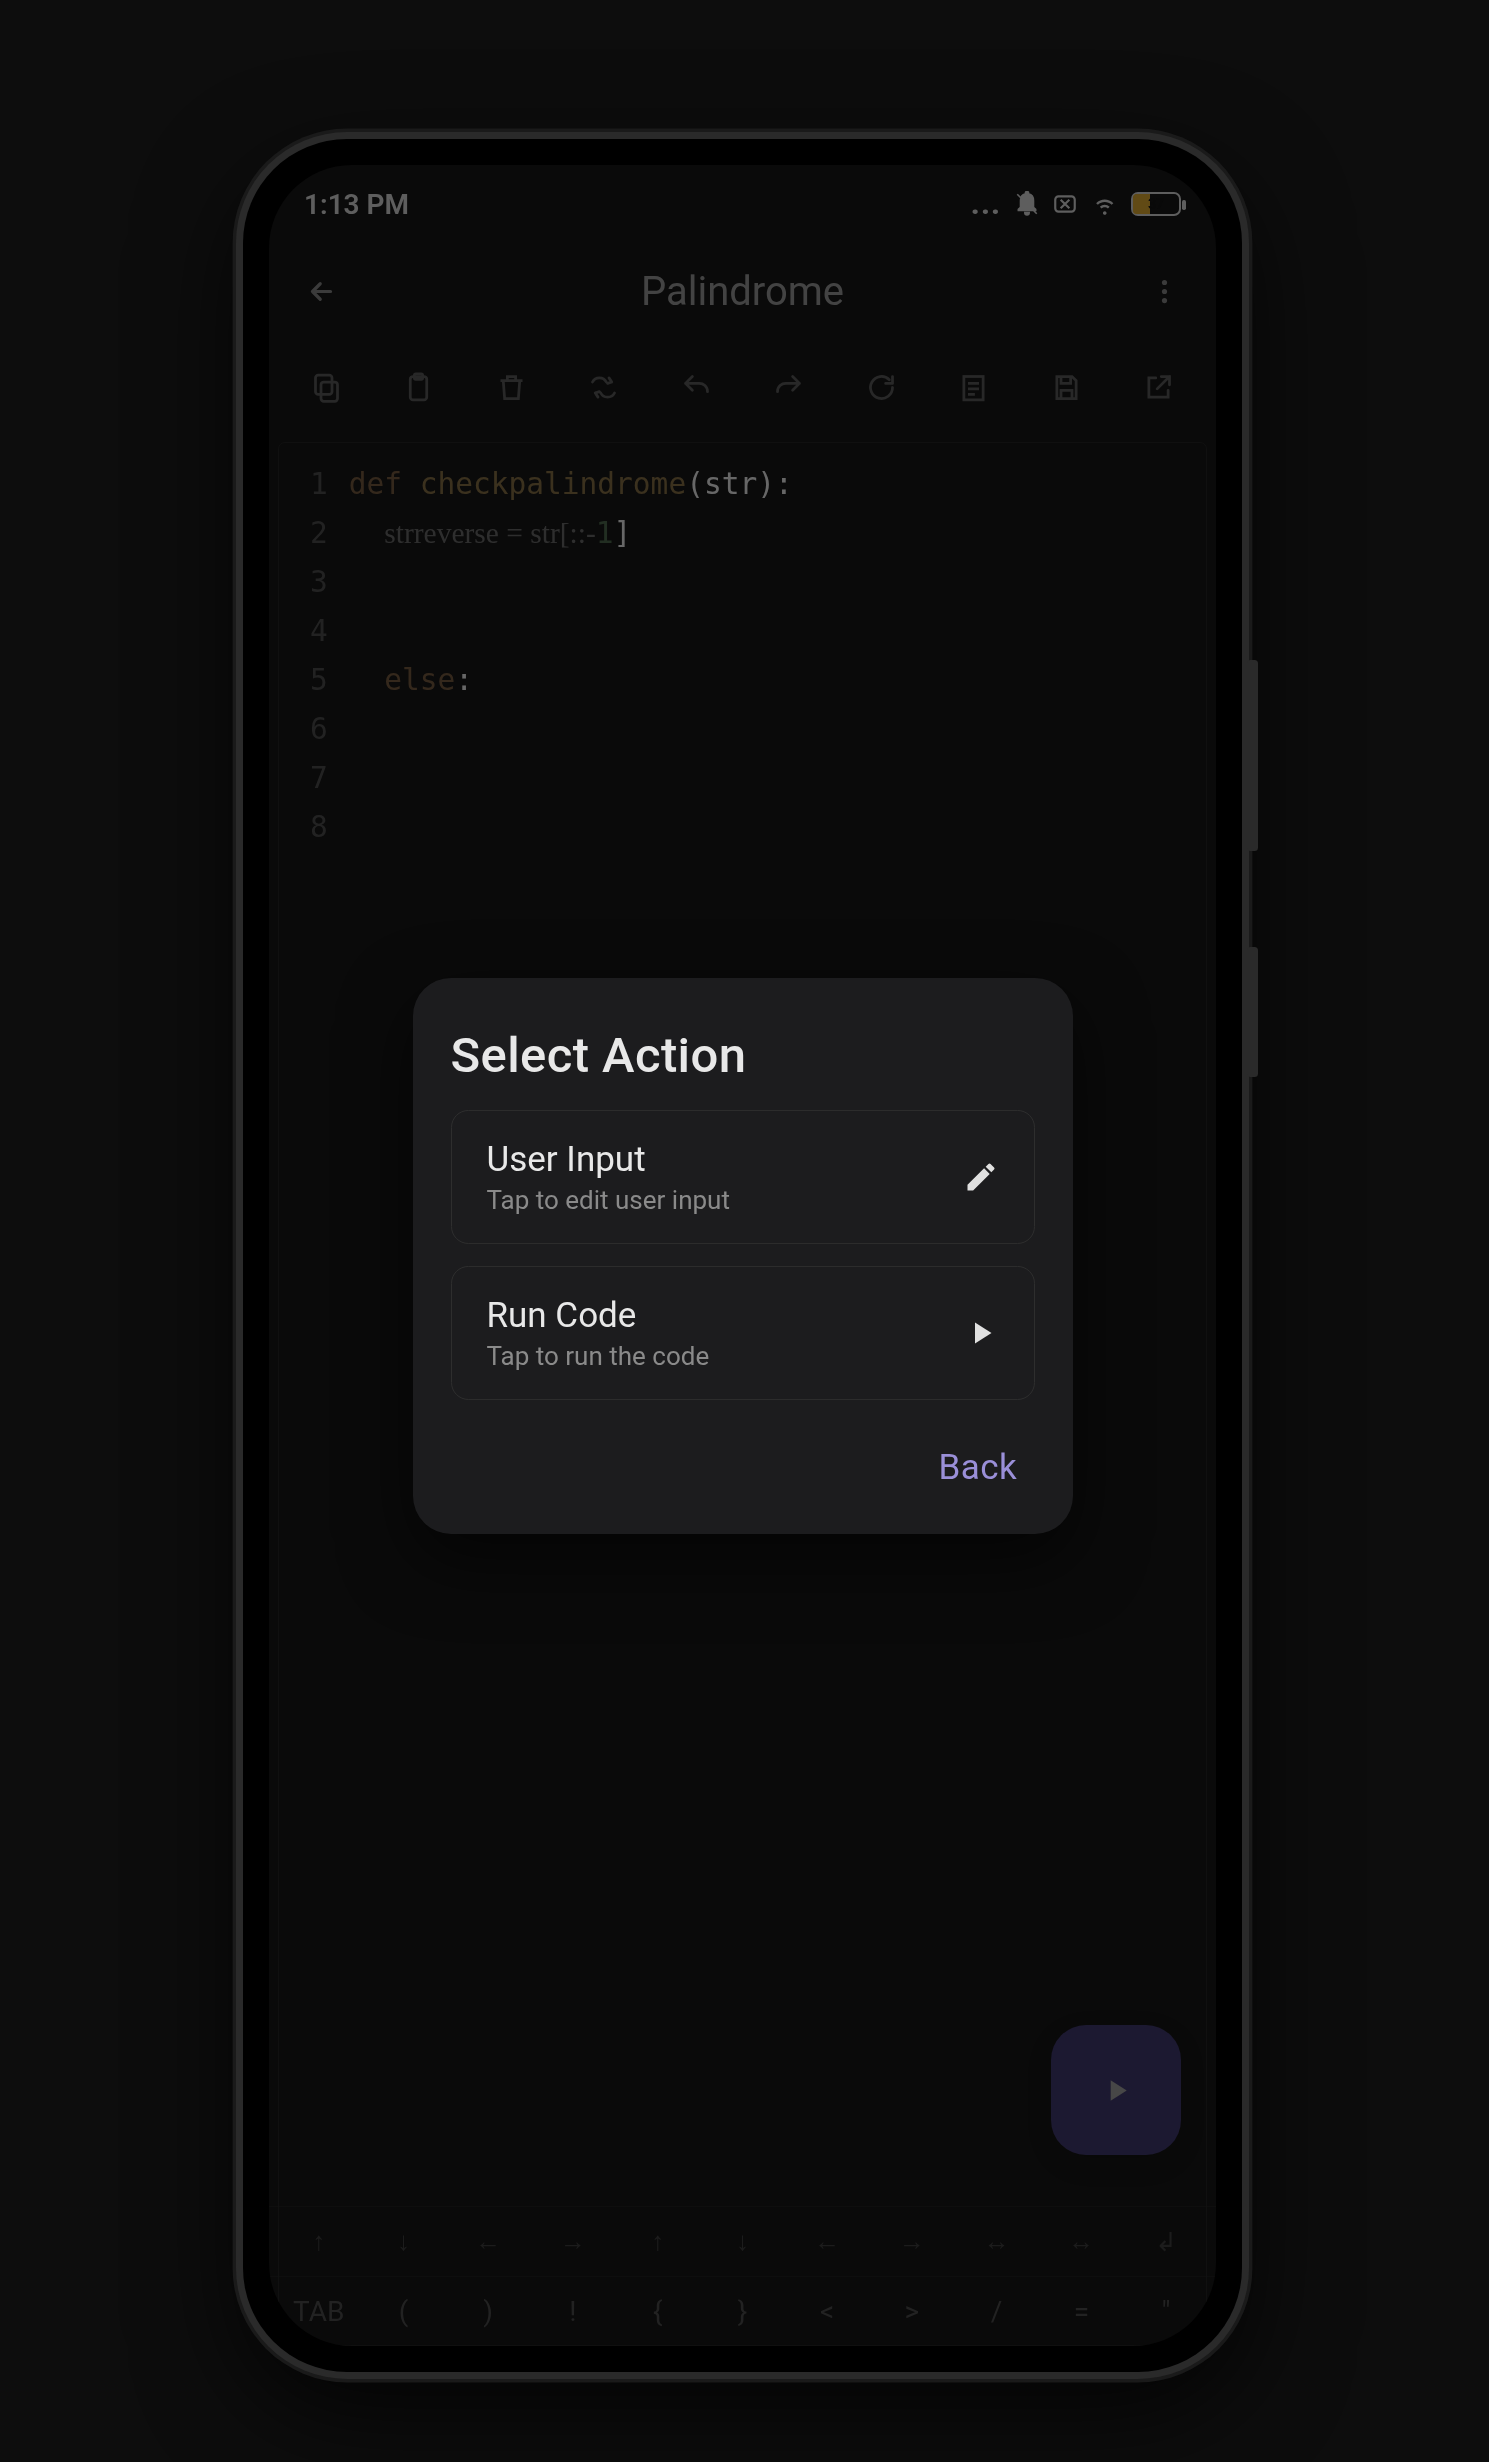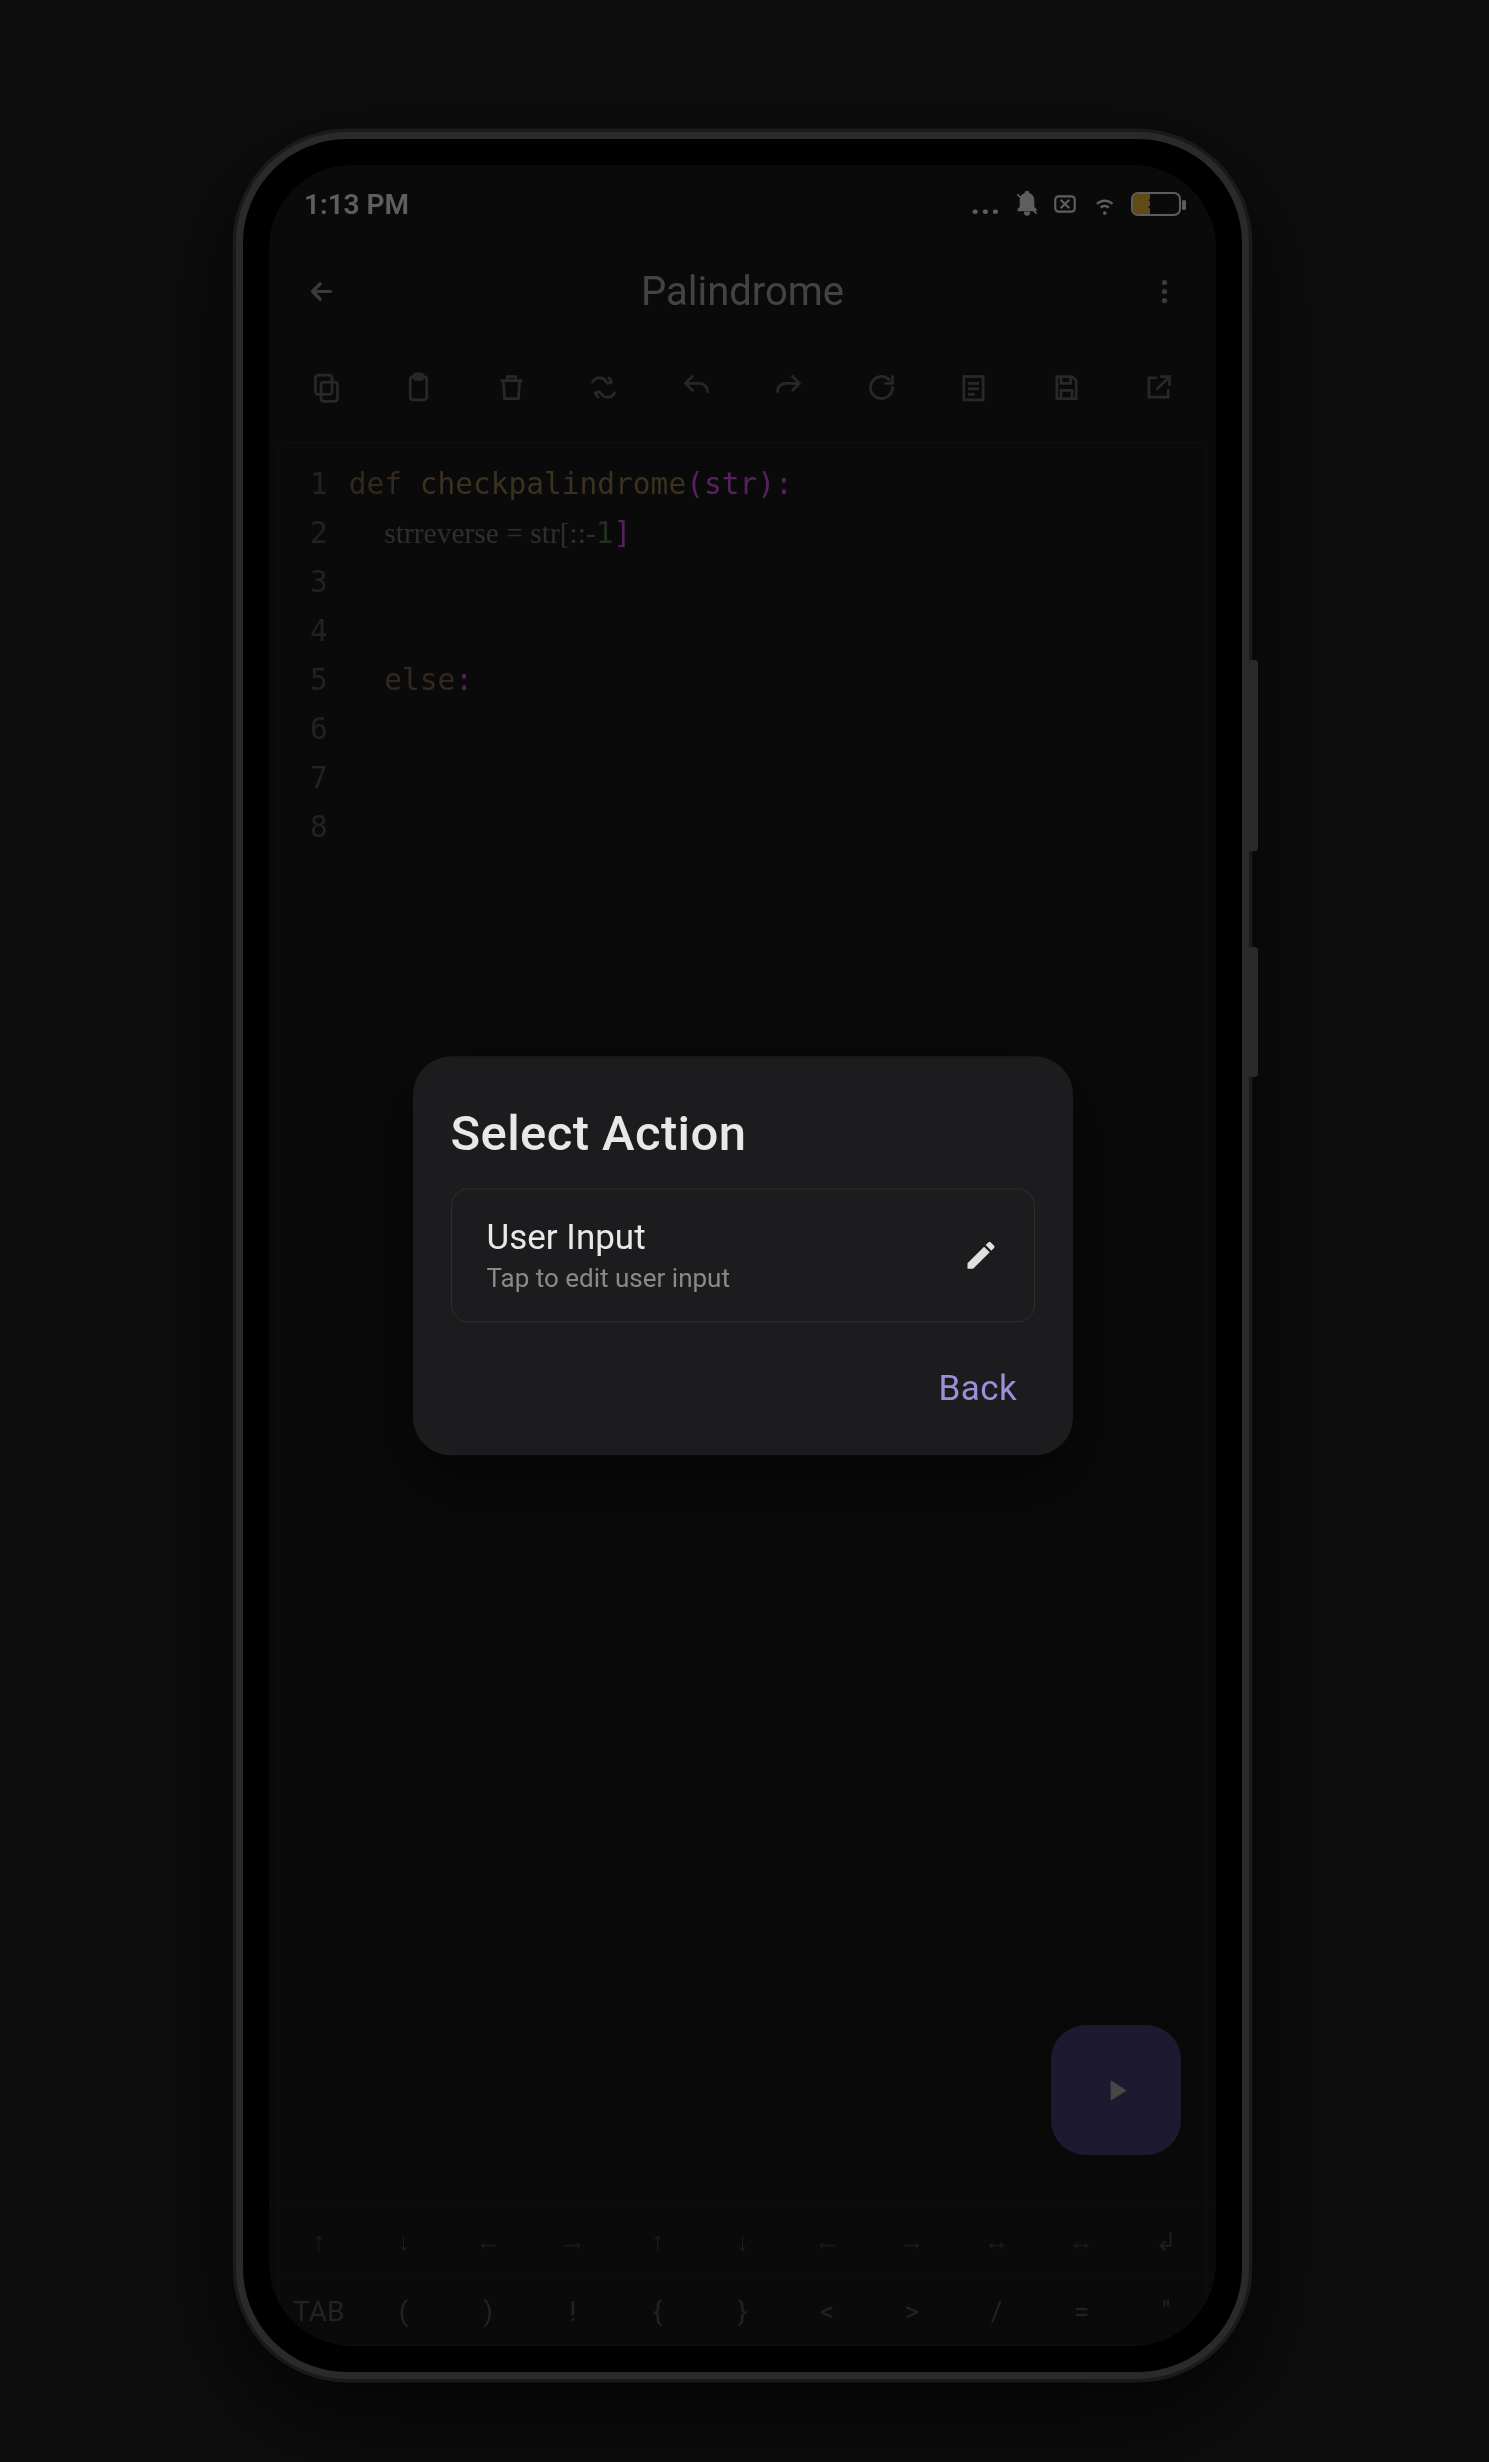--- a/index.html
+++ b/index.html
@@ -85,21 +85,21 @@
     line-height: 49px;
     color: #6a6a6a;
     position: relative;
   }
   .code-line { display: flex; padding-right: 26px; }
   .gutter { width: 70px; text-align: right; padding-right: 21px; color: #4a4a4a; flex-shrink: 0; }
   .tok-kw { color: #7a5a3a; }
   .tok-fn { color: #8a7040; }
   .tok-id { color: #6a6a6a; font-family: Liberation Serif, serif; }
   .tok-str { color: #4a6a4a; }
-  .tok-pn { color: #d946ef; }
+  .tok-pn { color: #ffffff; }
 
   
   .fab {
     position: absolute; right: 35px; bottom: 191px;
     width: 130px; height: 130px; border-radius: 35px;
     background: #3a3270;
     display: flex; align-items: center; justify-content: center;
     box-shadow: 0 8.7px 26px rgba(0,0,0,0.4);
   }
   .fab svg { width: 35px; height: 35px; fill: #aaa; }
@@ -334,20 +334,29 @@
         <div class="dialog-item">
           <div class="dialog-item-text">
             <div class="dialog-item-title">User Input</div>
             <div class="dialog-item-sub">Tap to edit user input</div>
           </div>
           <svg viewBox="0 0 24 24">
               <path d="M3 17.25V21h3.75L17.81 9.94l-3.75-3.75L3 17.25zM20.71 7.04a1 1 0 000-1.41l-2.34-2.34a1 1 0 00-1.41 0l-1.83 1.83 3.75 3.75 1.83-1.83z"></path>
             </svg>
         </div>
 
+        <div class="dialog-item">
+          <div class="dialog-item-text">
+            <div class="dialog-item-title">Run Code</div>
+            <div class="dialog-item-sub">Tap to run the code</div>
+          </div>
+          <svg viewBox="0 0 24 24">
+              <path d="M8 5v14l11-7z"></path>
+            </svg>
+        </div>
 
         <div class="dialog-back">Back</div>
       </div>
 
     </div>
   </div>
 </div>
 
 
 </body></html>

